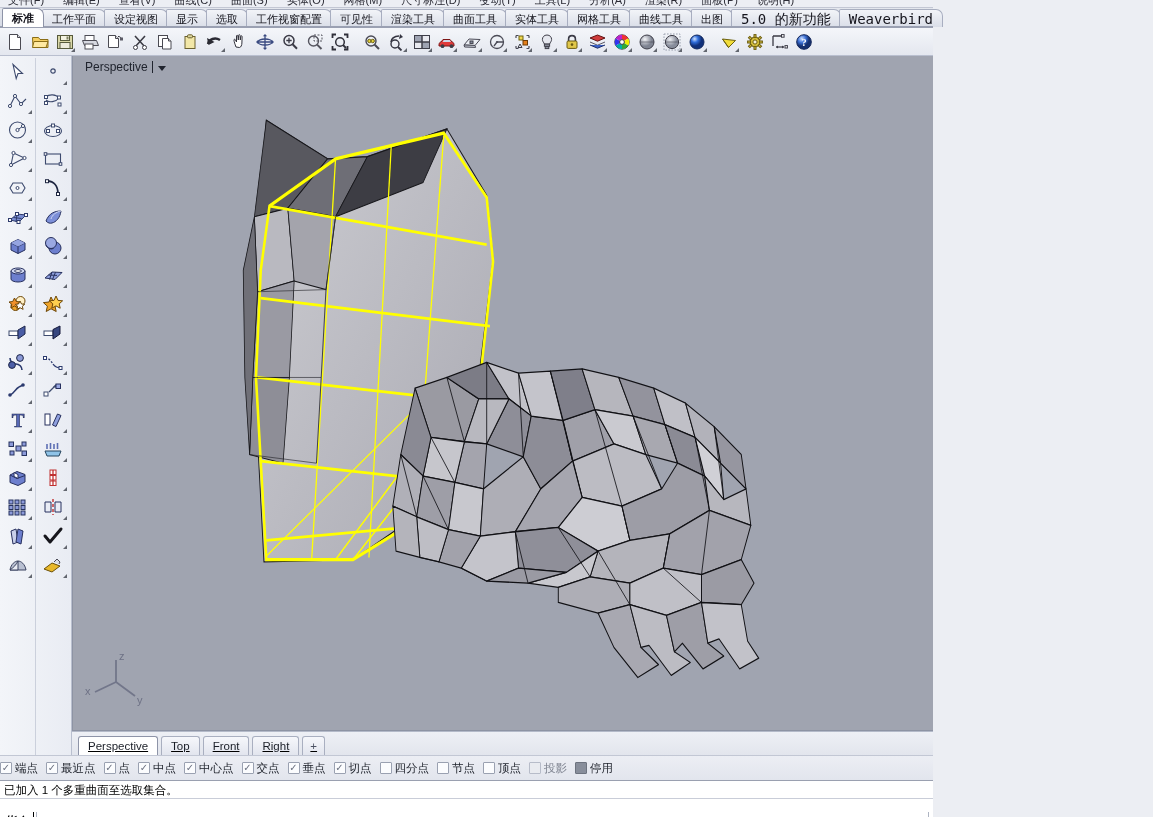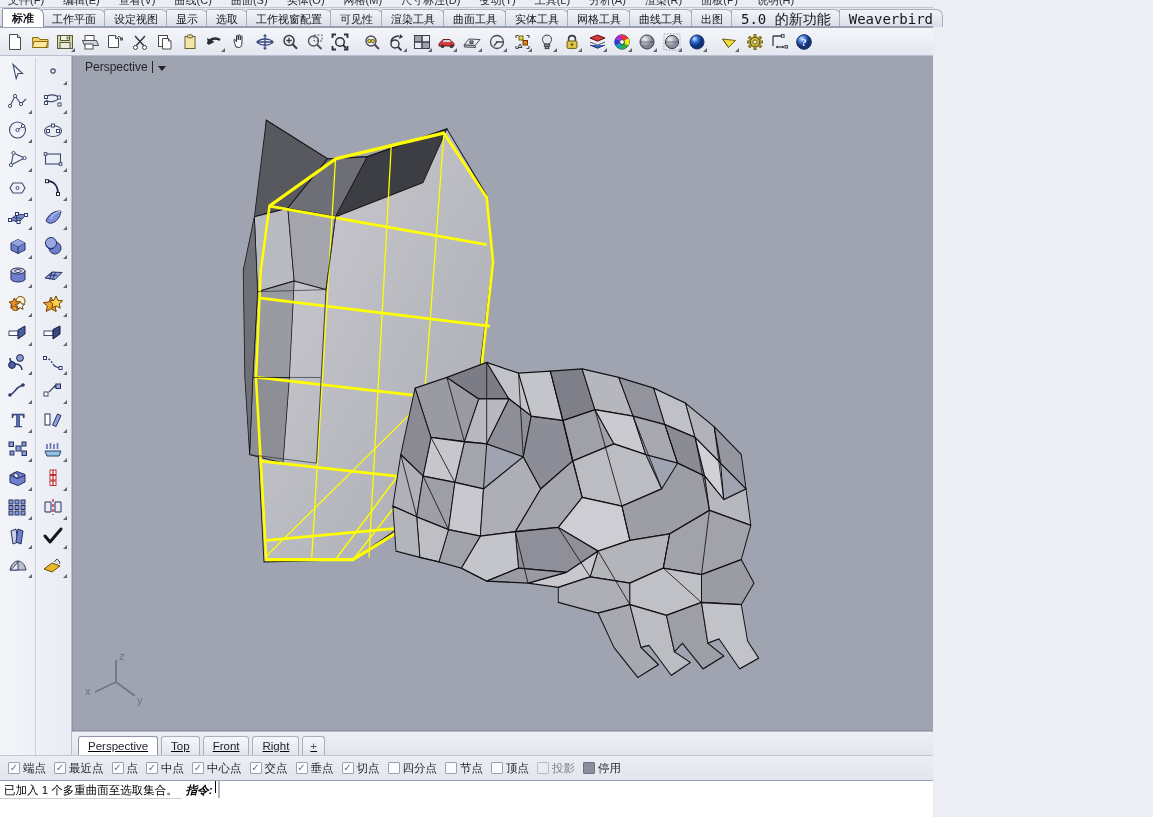--- a/index.html
+++ b/index.html
@@ -106,38 +106,38 @@
     background:linear-gradient(#f6f7fb,#e2e5ee);
     border:1px solid #a9afc0; border-bottom:none; border-radius:3px 3px 0 0;
     margin-right:3px;
   }
   .vptab.active{ background:#ffffff; border-color:#8e94a8; }
   .vptab.plus{ padding:0 7px; color:#4c5263; }
 
   
   .osnap{
     flex:0 0 25px; height:25px; display:flex; align-items:center; gap:4px;
-    padding-left:8px; font-size:11.5px; color:#1b1f28;
+    font-size:11.5px; color:#1b1f28;
     background:linear-gradient(#eceef4,#e2e5ed);
     border-top:1px solid #c2c7d4;
   }
   .snapitem{ display:flex; align-items:center; gap:3px; white-space:nowrap; padding-right:4px;}
   .box{
     width:12px;height:12px;border:1px solid #9aa1b1;background:#fbfcfe;border-radius:1px;
     display:flex;align-items:center;justify-content:center;font-size:10px;color:#555c6b;line-height:1;
   }
   .box.checked::after{ content:"✓"; font-size:10px; color:#6b7180; }
   .box.dim{ background:#e9ebf0; border-color:#b7bcc9; }
   .box.filled{ background:#888e9b; border:1px solid #6d737f; }
   .snapitem.dim{ color:#7b808d; }
 
   
   .cmdarea{
     flex:0 0 37px; height:37px; background:#ffffff; border-top:1px solid #9aa0b0;
-    display:flex; flex-direction:row; font-size:11.5px; color:#000;
+    display:flex; flex-direction:column; font-size:11.5px; color:#000;gap:13px;
   }
   .cmdhist{
     height:18px; line-height:18px; padding:0 4px; border-bottom:1px solid #c9cdd8;
     background:#ffffff;
   }
   .cmdline{ height:18px; line-height:18px; padding:0 4px; display:flex; align-items:flex-start; background:#fff;font-style:italic;}
   .cmdline .lbl{ font-weight:bold; }
   .caret{ display:inline-block; width:1px;height:12px;background:#000; margin-left:2px;
           animation:blink 1s steps(1) infinite;}
   @keyframes blink{50%{opacity:0}}

